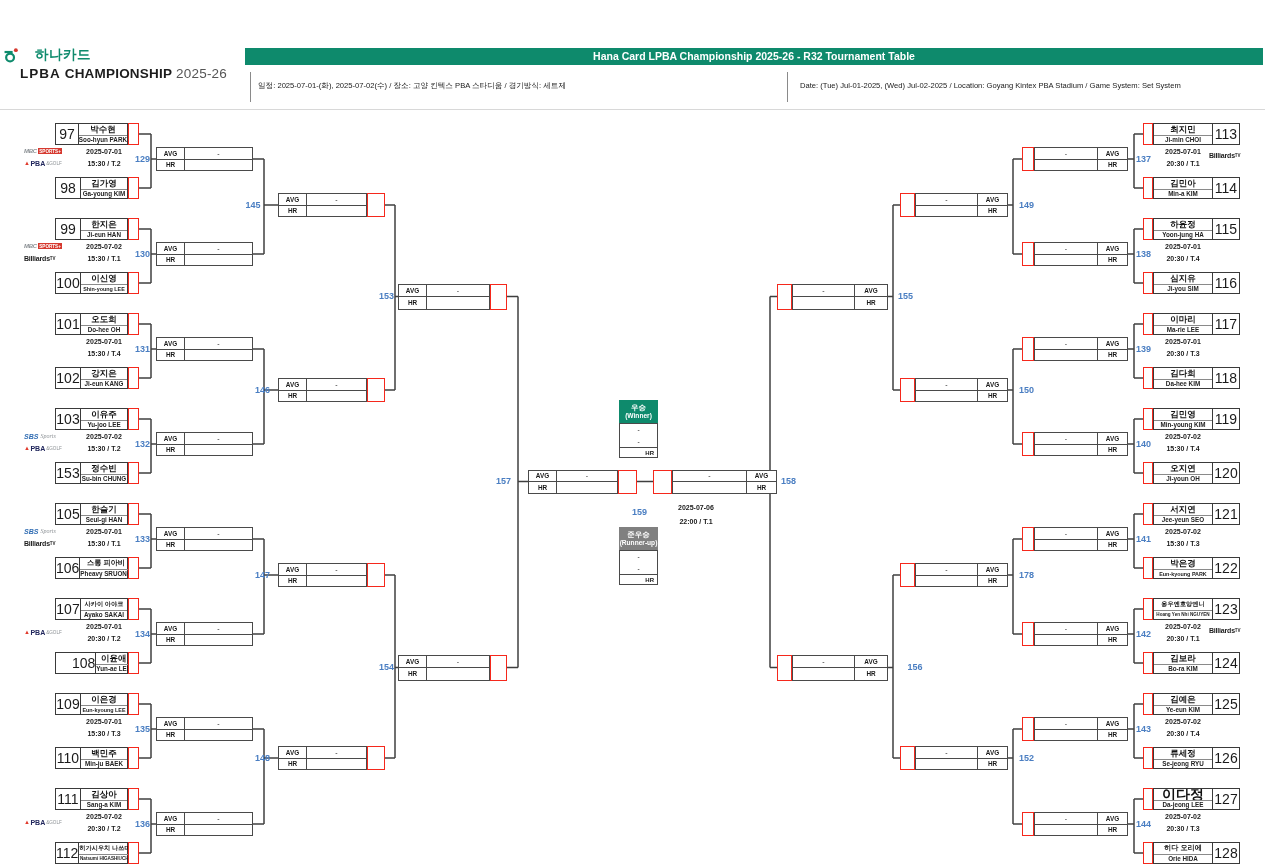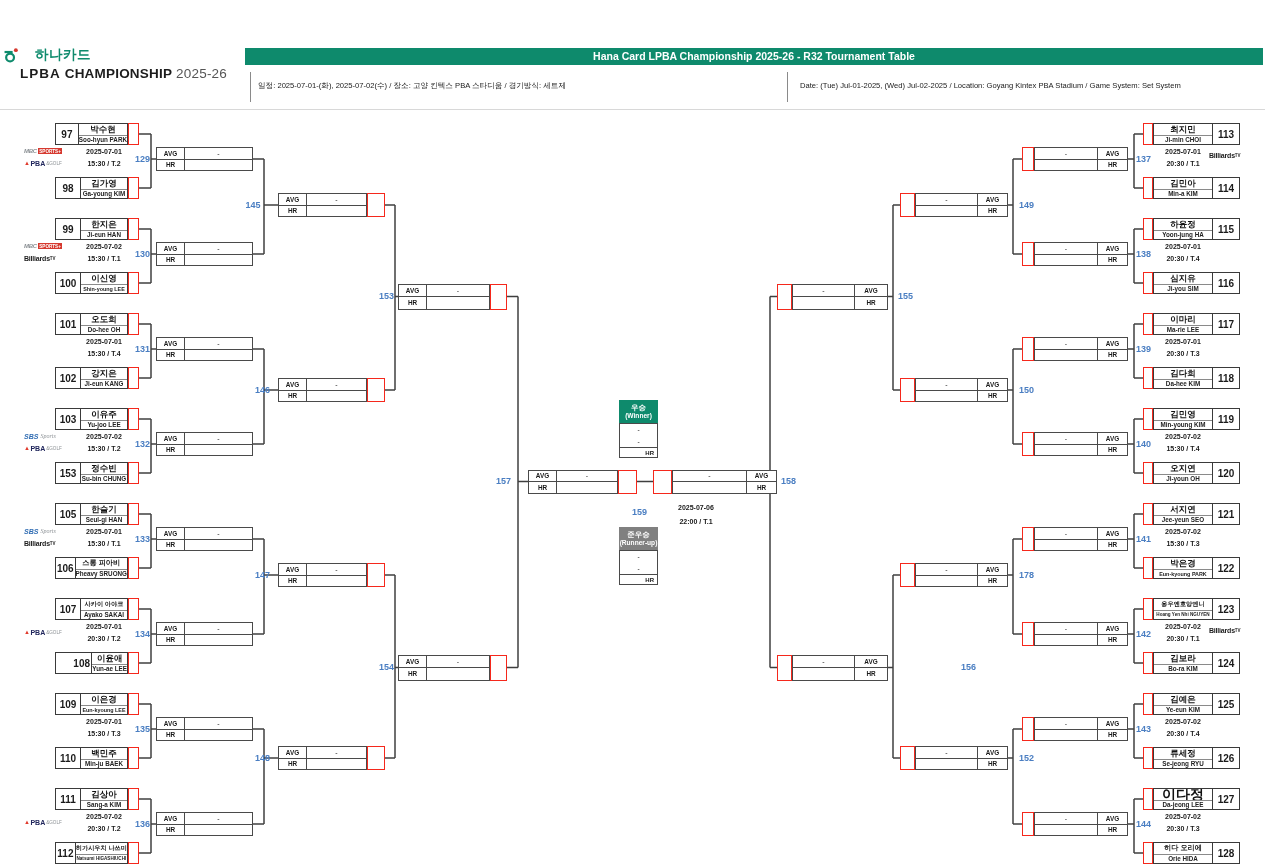--- a/index.html
+++ b/index.html
@@ -16,21 +16,21 @@
   .brand-line2 .b1{font-weight:800;color:#1c1c1c;letter-spacing:1px;}
   .brand-line2 .b2{font-weight:800;color:#1c1c1c;}
   .brand-line2 .yr{font-weight:400;color:#555;}
   .info-ko{position:absolute;left:258px;top:81px;font-size:7.6px;color:#1a1a1a;}
   .info-en{position:absolute;left:800px;top:81px;font-size:7.6px;color:#1a1a1a;}
   .vdiv{position:absolute;width:1px;background:#8a8a8a;top:72px;height:30px;}
   .hdiv{position:absolute;left:0;top:109px;width:1265px;height:1px;background:#d8d8d8;}
   
   .pbox{position:absolute;background:#fff;border:1.5px solid #3a3a3a;box-sizing:border-box;display:flex;}
   .pnum{box-sizing:border-box;display:flex;align-items:center;justify-content:center;
-        font-size:10px;font-weight:700;color:#1a1a1a;}
+        font-size:14px;font-weight:400;color:#1a1a1a;}
   .pnum.lft{border-right:1.5px solid #3a3a3a;}
   .pnum.rgt{border-left:1.5px solid #3a3a3a;}
   .pname{flex:1;display:flex;flex-direction:column;box-sizing:border-box;}
   .pko{height:10.5px;line-height:10.5px;text-align:center;font-weight:700;border-bottom:1px solid #8a8a8a;
        white-space:nowrap;overflow:hidden;}
   .pen{flex:1;line-height:8.5px;display:flex;align-items:center;justify-content:center;
        font-size:6.3px;font-weight:600;color:#222;white-space:nowrap;overflow:hidden;}
   .redcell{position:absolute;background:#fff;border:1.5px solid #f5281c;box-sizing:border-box;}
   .stat{position:absolute;background:#fff;border:1.5px solid #4a4a4a;box-sizing:border-box;
         display:flex;flex-direction:column;}
@@ -864,21 +864,21 @@
         <div class="srow">
           <div class="sval">-</div>
           <div class="slbl rgt" style="width: 33px;">AVG</div>
         </div>
         <div class="srow">
           <div class="sval"></div>
           <div class="slbl rgt" style="width: 33px;">HR</div>
         </div>
       </div>
       <div class="redcell" style="left: 777px; top: 283.5px; width: 15px; height: 26px;"></div>
-      <div class="mno" style="top: 662px; width: 34px; text-align: right; left: 898px; margin-left: 44px;">156</div>
+      <div class="mno" style="top: 662px; width: 34px; text-align: center; left: 898px;">156</div>
       <div class="stat" style="left: 792px; top: 654.5px; width: 96px; height: 26px;">
         <div class="srow">
           <div class="sval">-</div>
           <div class="slbl rgt" style="width: 33px;">AVG</div>
         </div>
         <div class="srow">
           <div class="sval"></div>
           <div class="slbl rgt" style="width: 33px;">HR</div>
         </div>
       </div>

